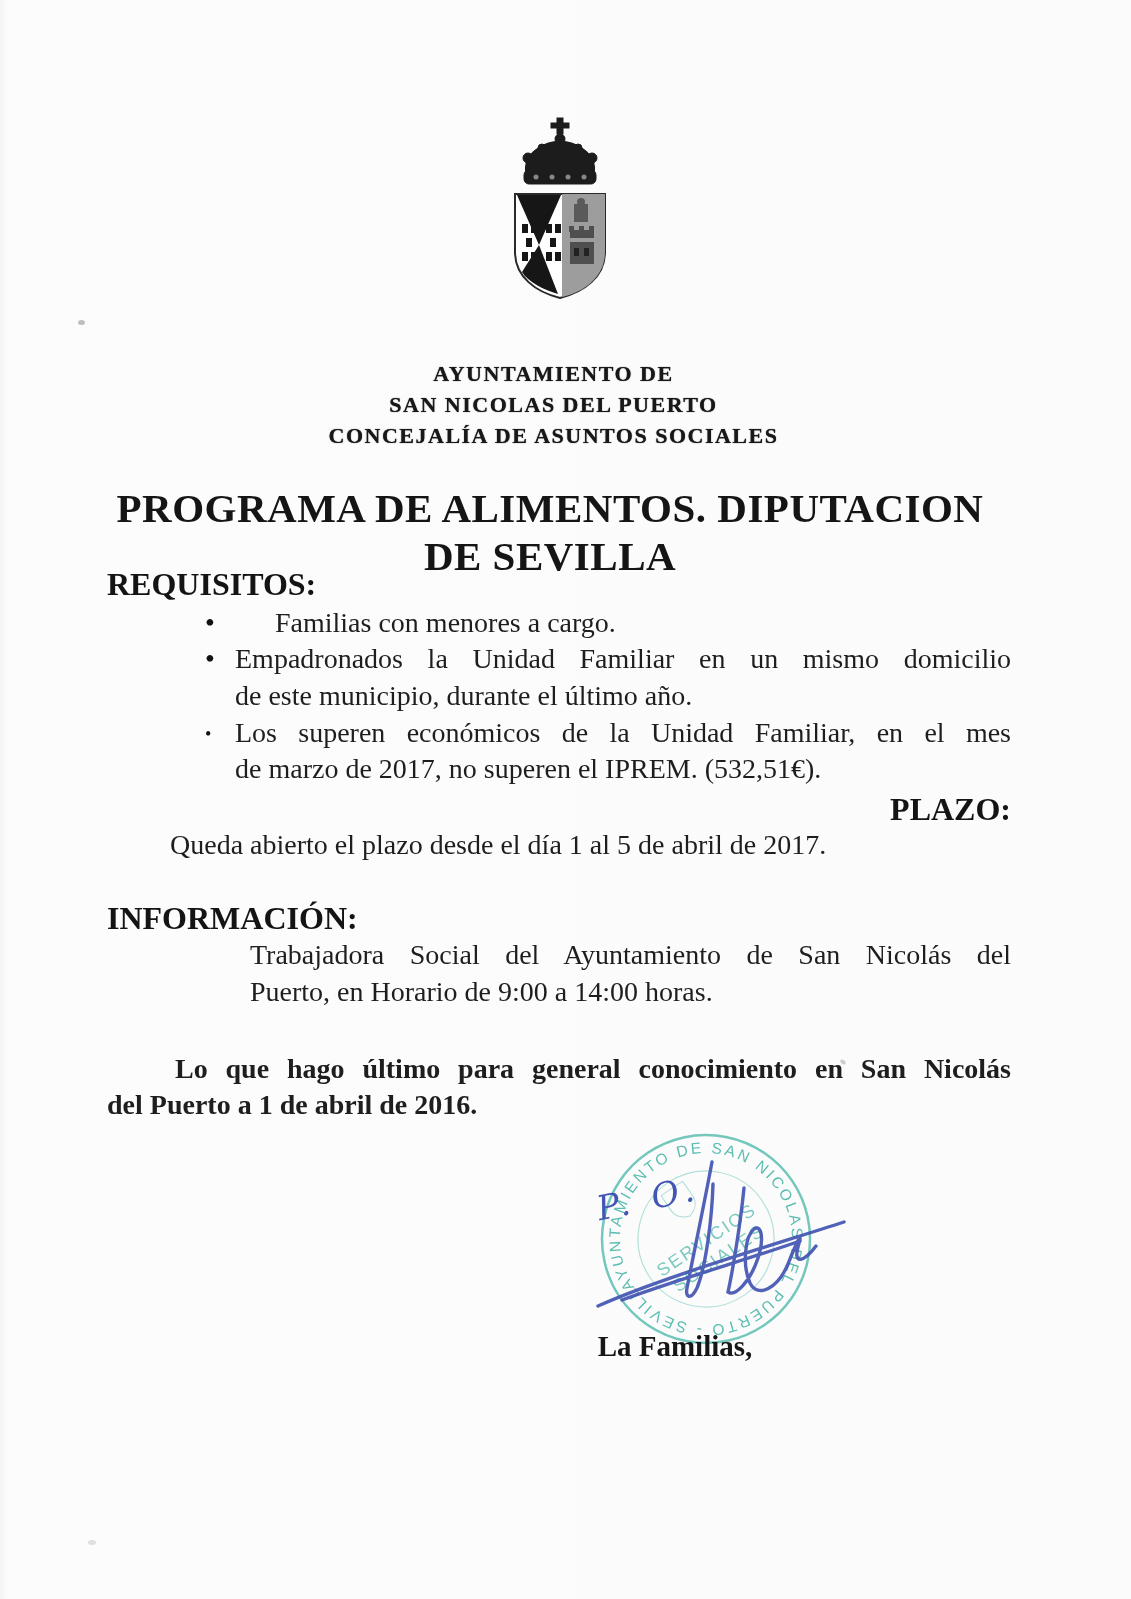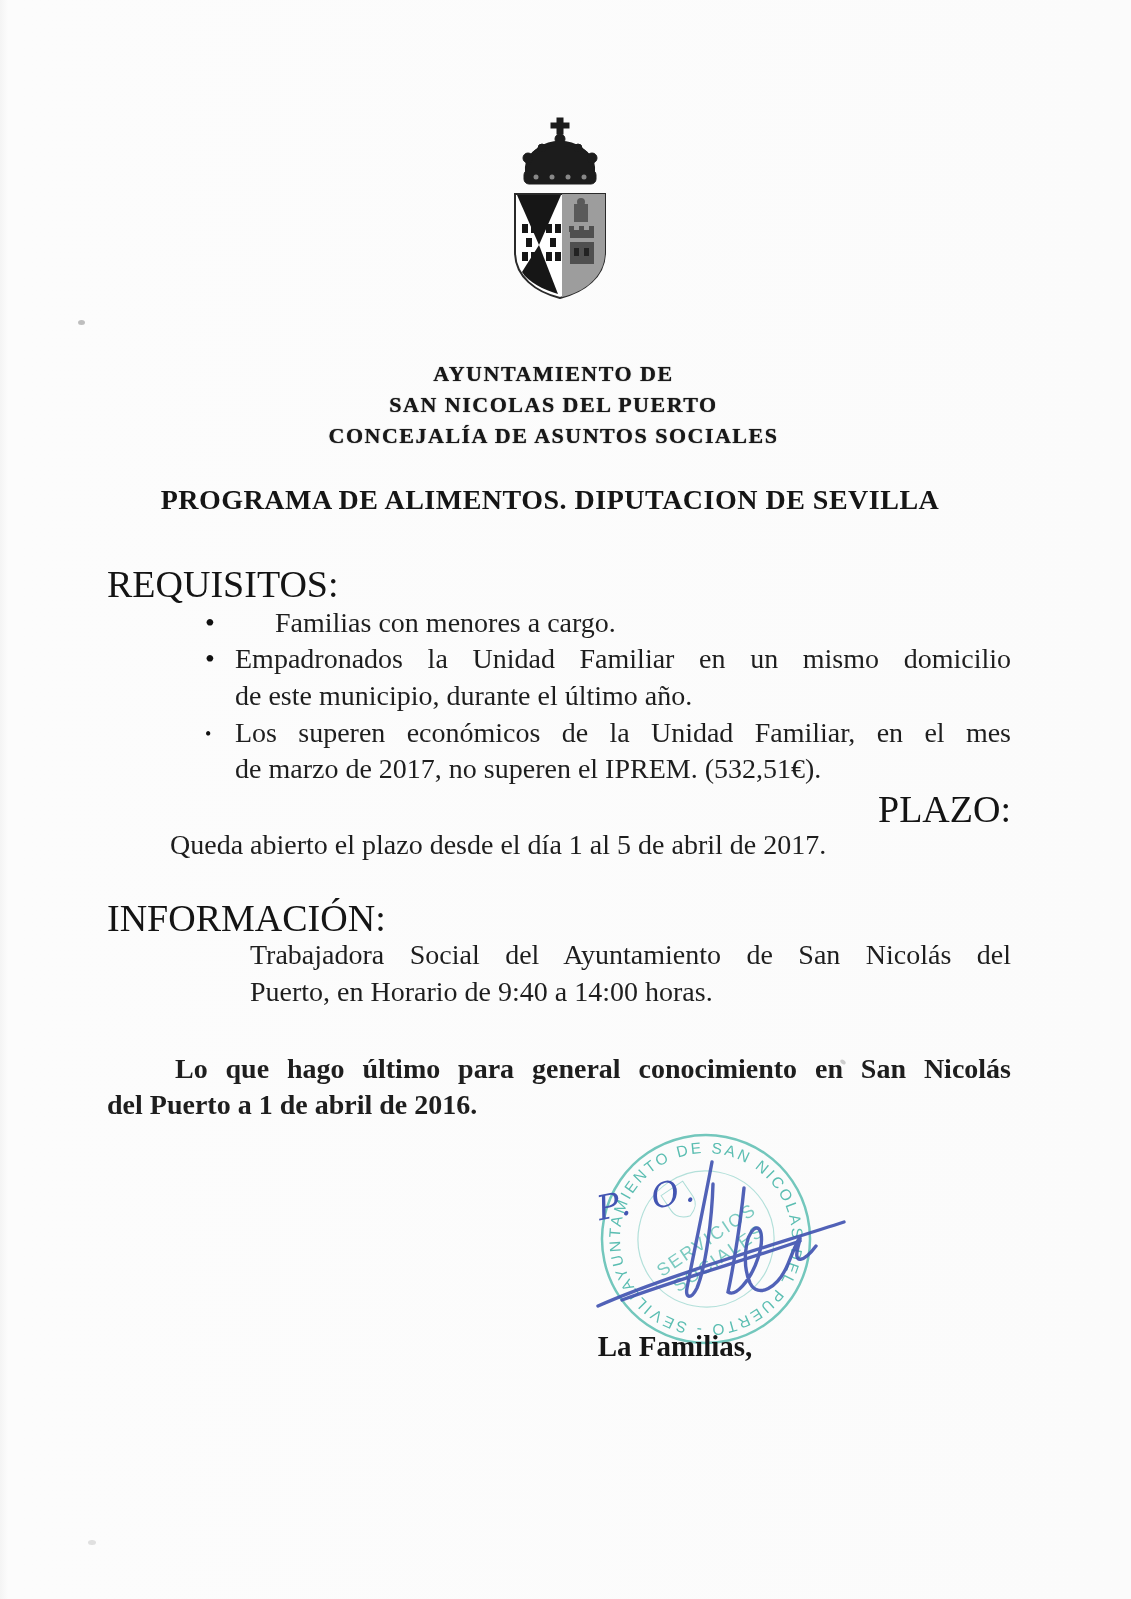--- a/index.html
+++ b/index.html
@@ -25,27 +25,27 @@
     font-size:22px;
     letter-spacing:1.5px;
     line-height:31px;
     color:#181818;
     text-shadow:0 0 1px #222;
   }
   
   .title{
     position:absolute;left:90px;top:484px;width:920px;
     margin:0;text-align:center;
-    font-size:28px;font-weight:700;letter-spacing:.5px;
+    font-size:41px;font-weight:700;letter-spacing:.5px;
     color:#151515;
   }
   
   .content{position:absolute;left:107px;top:0;width:904px;font-size:28px;line-height:36px;}
   .abs{position:absolute;left:0;width:904px;}
-  .sec-head{font-weight:400;font-size:38px;color:#141414;}
+  .sec-head{font-weight:700;font-size:32px;color:#141414;}
   .h-requisitos{top:566px;}
   .bullet-row{display:flex;}
   .b1{top:605px;}
   .b2{top:641px;}
   .b2l2{top:678px;}
   .b3{top:715px;}
   .b3l2{top:751px;}
   .h-plazo{top:791px;text-align:right;}
   .plazo-text{top:827px;padding-left:63px;box-sizing:border-box;}
   .h-informacion{top:900px;}
@@ -170,21 +170,21 @@
       <span class="bullet-marker small">•</span>
       <span class="bullet-text">Los superen económicos de la Unidad Familiar, en el mes</span>
     </div>
     <div class="abs b3l2 cont-line">de marzo de 2017, no superen el IPREM. (532,51€).</div>
 
     <div class="abs sec-head h-plazo">PLAZO:</div>
     <div class="abs plazo-text">Queda abierto el plazo desde el día 1 al 5 de abril de 2017.</div>
 
     <div class="abs sec-head h-informacion">INFORMACIÓN:</div>
     <div class="abs info-l1">Trabajadora Social del Ayuntamiento de San Nicolás del</div>
-    <div class="abs info-l2">Puerto, en Horario de 9:40 a 14:00 horas.</div>
+    <div class="abs info-l2">Puerto, en Horario de 9:00 a 14:00 horas.</div>
 
     <div class="abs closing-l1">Lo que hago último para general conocimiento en San Nicolás</div>
     <div class="abs closing-l2">del Puerto a 1 de abril de 2016.</div>
   </div>
 
   <svg class="stamp" viewBox="0 0 262 262">
     <defs>
       <path id="ringpath" d="M131,131 m-86,0 a86,86 0 1,1 172,0 a86,86 0 1,1 -172,0"></path>
     </defs>
     <circle cx="131" cy="131" r="104" fill="none" stroke="#3fb3a5" stroke-width="2.5" opacity=".85"></circle>

